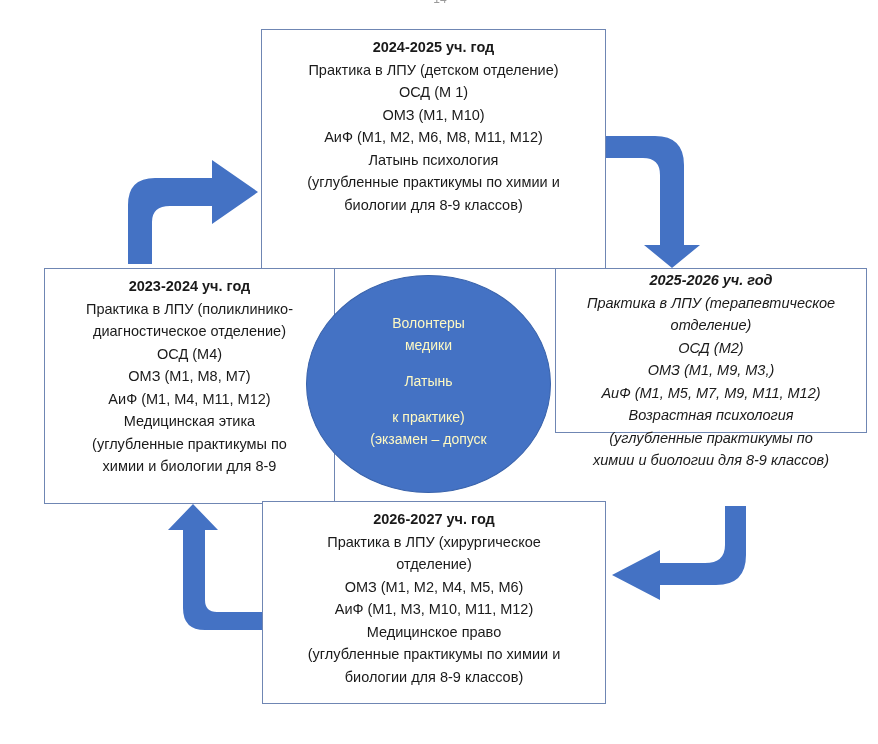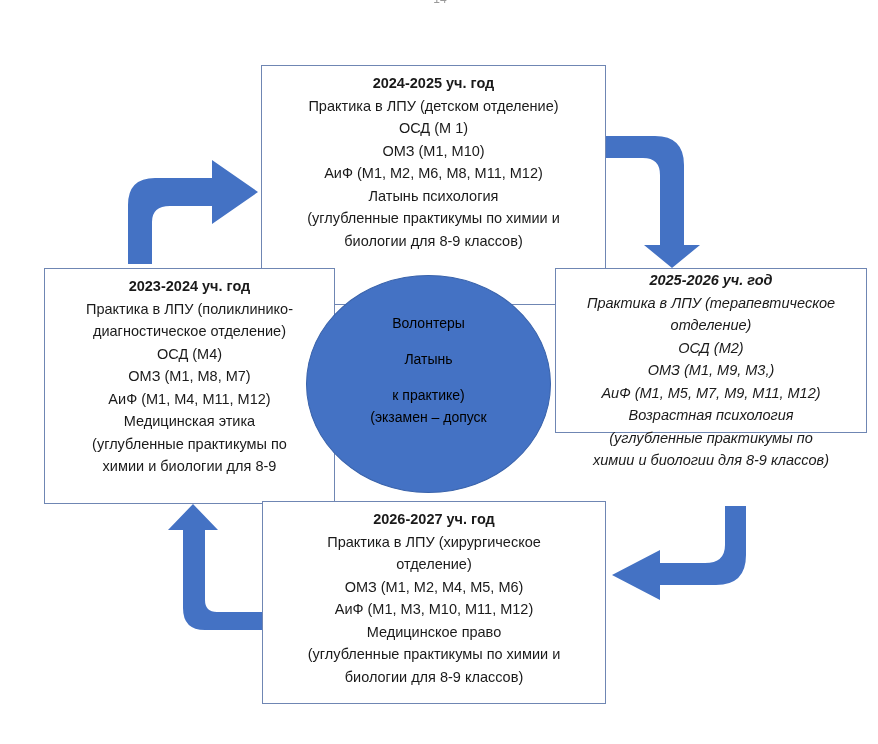--- a/index.html
+++ b/index.html
@@ -4,27 +4,27 @@
 <style>
   html, body { margin: 0; padding: 0; background: #ffffff; }
   body { width: 878px; height: 744px; position: relative; overflow: hidden;
          font-family: "Liberation Sans", "DejaVu Sans", sans-serif; color: #1a1a1a; }
   .page-num { position: absolute; left: 430px; top: -8px; width: 20px; text-align: center;
               font-size: 12px; color: #9a9a9a; }
   .box { position: absolute; background: #ffffff; border: 1.5px solid #6f86b3;
          box-sizing: border-box; text-align: center; font-size: 14.5px; line-height: 22.5px; }
   .box .title { font-weight: bold; }
   .box .line { display: block; white-space: nowrap; }
-  #box-top { left: 261px; top: 29px; width: 345px; height: 240px; padding-top: 6px; margin-top: 36px; }
+  #box-top { left: 261px; top: 29px; width: 345px; height: 240px; padding-top: 6px; }
   #box-left { left: 10px; top: 268px; width: 291px; height: 236px; padding-top: 6px; margin-left: 34px; }
   #box-right { left: 555px; top: 268px; width: 312px; height: 165px; padding-top: 0; font-style: italic; }
   #box-bottom { left: 262px; top: 501px; width: 344px; height: 203px; padding-top: 6px; }
   .circle { position: absolute; left: 306px; top: 275px; width: 245px; height: 218px;
             border-radius: 50%; background: #4472c4; border: 1.5px solid #3a63ab; box-sizing: border-box;
-            color: #000000; text-align: center; font-size: 14px; }
+            color: #fef9c3; text-align: center; font-size: 14px; }
   .circle .c-inner { position: absolute; left: 0; right: 0; top: 36px; }
   .circle .cl { display: block; line-height: 22px; }
   .circle .gap { height: 14px; }
   svg.arrows { position: absolute; left: 0; top: 0; }
 </style>
 </head>
 <body>
 
 <div class="page-num">14</div>
 
@@ -81,19 +81,20 @@
   <span class="line">ОМЗ (М1, М2, М4, М5, М6)</span>
   <span class="line">АиФ (М1, М3, М10, М11, М12)</span>
   <span class="line">Медицинское право</span>
   <span class="line">(углубленные практикумы по химии и</span>
   <span class="line">биологии для 8-9 классов)</span>
 </div>
 
 <div class="circle" style="background: rgb(68, 114, 196);">
   <div class="c-inner">
     <span class="cl">Волонтеры</span>
+    <span class="cl">медики</span>
     <div class="gap"></div>
     <span class="cl">Латынь</span>
     <div class="gap"></div>
     <span class="cl">к практике)</span>
     <span class="cl">(экзамен – допуск</span>
   </div>
 </div>
 
 </body></html>

